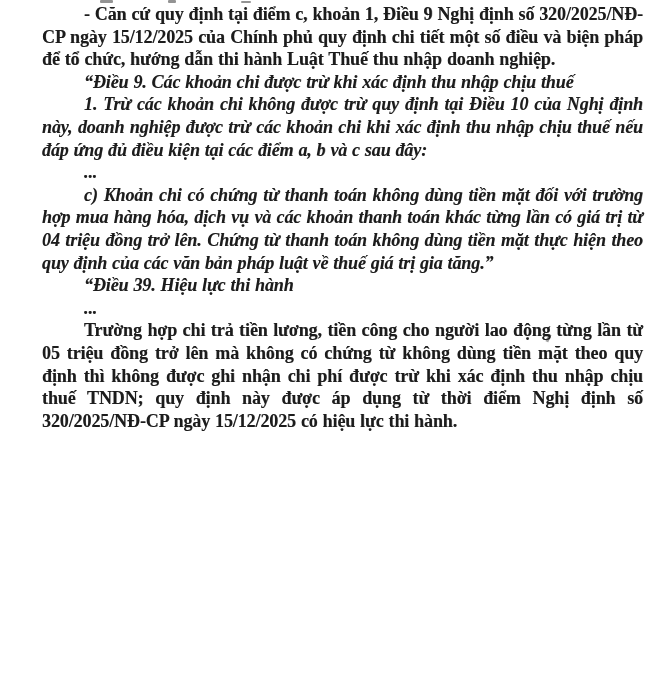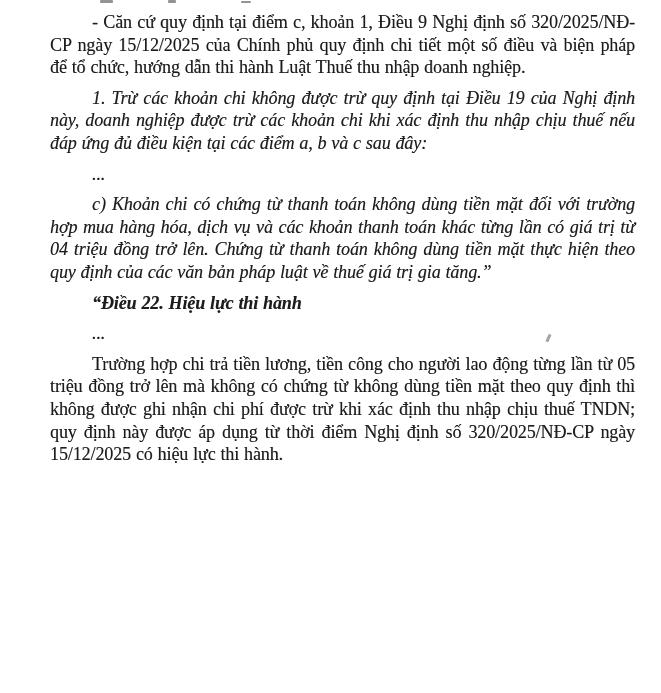--- a/index.html
+++ b/index.html
@@ -16,28 +16,29 @@
     font-family: "Liberation Serif", "DejaVu Serif", serif;
     color: #1c1c1c;
   }
   .text-block {
     position: absolute;
     left: 42px;
     right: 18px;
     top: 3px;
   }
   .text-block p {
-    margin: 8px;
+    margin: 0;
     font-size: 18px;
     line-height: 22.6px;
     text-align: justify;
     text-indent: 42px;
     letter-spacing: -0.1px;
     word-spacing: 0.5px;
     text-shadow: 0.3px 0.3px 0.4px rgba(20,20,20,0.45);
+    font-weight: bold;
   }
   .p-heading {
     font-weight: bold;
     font-style: italic;
   }
   .p-quote {
     font-style: italic;
   }
   .p-ellipsis {
     font-style: italic;
@@ -69,21 +70,22 @@
 
 <div class="page">
 
   <span class="artifact artifact-1"></span>
   <span class="artifact artifact-2"></span>
   <span class="artifact artifact-3"></span>
   <span class="artifact-tick"></span>
 
   <div class="text-block">
     <p class="p-normal">- Căn cứ quy định tại điểm c, khoản 1, Điều 9 Nghị định số 320/2025/NĐ-CP ngày 15/12/2025 của Chính phủ quy định chi tiết một số điều và biện pháp để tổ chức, hướng dẫn thi hành Luật Thuế thu nhập doanh nghiệp.</p>
-    <p class="p-quote">1. Trừ các khoản chi không được trừ quy định tại Điều 19 của Nghị định này, doanh nghiệp được trừ các khoản chi khi xác định thu nhập chịu thuế nếu đáp ứng đủ điều kiện tại các điểm a, b và c sau đây:</p>
+    <p class="p-heading">“Điều 9. Các khoản chi được trừ khi xác định thu nhập chịu thuế</p>
+    <p class="p-quote">1. Trừ các khoản chi không được trừ quy định tại Điều 10 của Nghị định này, doanh nghiệp được trừ các khoản chi khi xác định thu nhập chịu thuế nếu đáp ứng đủ điều kiện tại các điểm a, b và c sau đây:</p>
     <p class="p-ellipsis">...</p>
     <p class="p-quote">c) Khoản chi có chứng từ thanh toán không dùng tiền mặt đối với trường hợp mua hàng hóa, dịch vụ và các khoản thanh toán khác từng lần có giá trị từ 04 triệu đồng trở lên. Chứng từ thanh toán không dùng tiền mặt thực hiện theo quy định của các văn bản pháp luật về thuế giá trị gia tăng.”</p>
-    <p class="p-heading">“Điều 22. Hiệu lực thi hành</p>
+    <p class="p-heading">“Điều 39. Hiệu lực thi hành</p>
     <p class="p-ellipsis">...</p>
     <p class="p-normal">Trường hợp chi trả tiền lương, tiền công cho người lao động từng lần từ 05 triệu đồng trở lên mà không có chứng từ không dùng tiền mặt theo quy định thì không được ghi nhận chi phí được trừ khi xác định thu nhập chịu thuế TNDN; quy định này được áp dụng từ thời điểm Nghị định số 320/2025/NĐ-CP ngày 15/12/2025 có hiệu lực thi hành.</p>
   </div>
 
 </div>
 
 </body></html>

